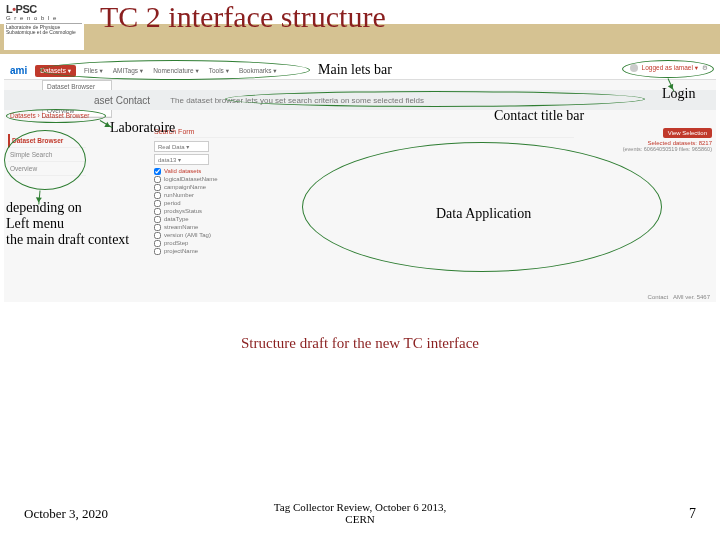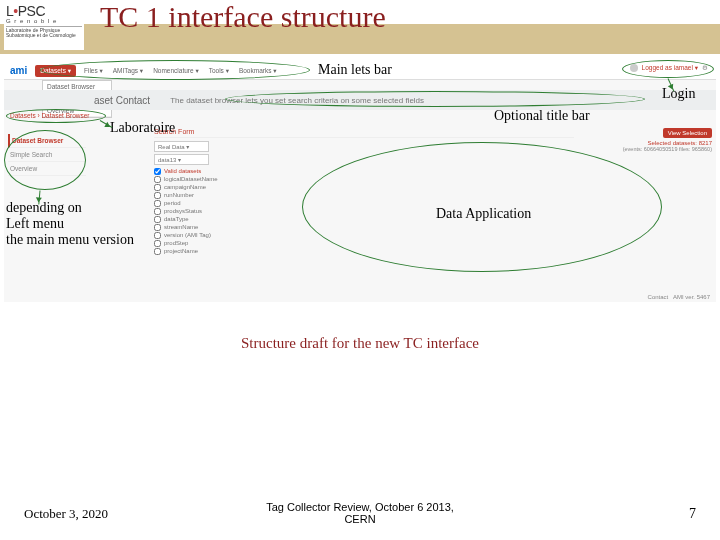--- a/index.html
+++ b/index.html
@@ -1,20 +1,20 @@
 <!DOCTYPE html>
 <html><head>
 <meta charset="utf-8">
 <style>
   * { box-sizing: border-box; margin: 0; padding: 0; }
   body { font-family: Arial, sans-serif; width: 720px; height: 540px; background: #fff; position: relative; overflow: hidden; }
 
   .slide-header { position: relative; height: 54px; background: linear-gradient(to bottom, #fff 0%, #fff 45%, #d5c292 45%, #d5c292 100%); }
   .logo-block { position: absolute; left: 4px; top: 2px; width: 80px; height: 48px; background: #fff; font-size: 7px; color: #333; line-height: 1; padding: 2px; }
-  .logo-block .lpsc { font-weight: normal; font-size: 14px; letter-spacing: -0.5px; }
+  .logo-block .lpsc { font-weight: bold; font-size: 11px; letter-spacing: -0.5px; }
   .logo-block .lpsc .dot { color: #c04040; }
   .logo-block .gren { font-size: 6px; letter-spacing: 1px; color: #444; }
   .logo-block .lab { font-size: 5px; color: #444; border-top: 1px solid #aaa; margin-top: 2px; padding-top: 1px; }
   .slide-title { position: absolute; left: 100px; top: 0px; font-size: 30px; color: #8a1f1f; font-family: "Times New Roman", serif; }
 
   .screenshot { position: absolute; left: 4px; top: 62px; width: 712px; height: 240px; background: #f7f7f7; font-size: 7px; color: #666; }
   .ss-menubar { position: absolute; left: 0; top: 0; right: 0; height: 18px; background: #fff; border-bottom: 1px solid #ddd; display: flex; align-items: center; padding-left: 6px; }
   .ss-logo { font-size: 10px; font-weight: bold; color: #06c; margin-right: 8px; }
   .menu-btn { background: #c0392b; color: #fff; padding: 2px 5px; border-radius: 2px; font-size: 6.5px; margin-right: 3px; }
   .menu-item { color: #666; padding: 2px 5px; font-size: 6.5px; }
@@ -41,33 +41,33 @@
   .ss-sel-info2 { font-size: 5.5px; color: #888; }
   .ss-footer { position: absolute; right: 6px; bottom: 2px; font-size: 6px; color: #888; }
 
   .annot { position: absolute; font-family: "Times New Roman", serif; font-size: 14px; color: #000; }
   .ellipse { position: absolute; border: 1px solid #2e7d32; border-radius: 50%; }
   .arrow-line { position: absolute; background: #2e7d32; height: 1px; transform-origin: left center; }
   .arrow-line::after { content: ""; position: absolute; right: -1px; top: -2.5px; border: 3px solid transparent; border-left: 5px solid #2e7d32; }
 
   .caption { position: absolute; left: 0; right: 0; top: 335px; text-align: center; font-family: "Times New Roman", serif; font-size: 15px; color: #8a1f1f; }
   .footer-date { position: absolute; left: 24px; bottom: 18px; font-family: "Times New Roman", serif; font-size: 13px; color: #000; margin-top: 32px; }
-  .footer-center { position: absolute; left: 0; right: 0; bottom: 14px; text-align: center; font-family: Liberation Sans, sans-serif; font-size: 11px; color: #000; line-height: 1.15; }
+  .footer-center { position: absolute; left: 0; right: 0; bottom: 14px; text-align: center; font-family: Liberation Serif, serif; font-size: 11px; color: #000; line-height: 1.15; }
   .footer-num { position: absolute; right: 24px; bottom: 18px; font-family: "Times New Roman", serif; font-size: 14px; color: #000; }
 </style>
 </head>
 <body>
 
 <div class="slide-header">
   <div class="logo-block">
     <div class="lpsc">L<span class="dot">•</span>PSC</div>
     <div class="gren">G r e n o b l e</div>
     <div class="lab">Laboratoire de Physique Subatomique et de Cosmologie</div>
   </div>
-  <div class="slide-title">TC 1 interface structure</div>
+  <div class="slide-title">TC 2 interface structure</div>
 </div>
 
 <div class="screenshot">
   <div class="ss-menubar">
     <span class="ss-logo">ami</span>
     <span class="menu-btn">Datasets ▾</span>
     <span class="menu-item">Files ▾</span>
     <span class="menu-item">AMITags ▾</span>
     <span class="menu-item">Nomenclature ▾</span>
     <span class="menu-item">Tools ▾</span>
@@ -158,31 +158,31 @@
 </div>
 
 <div class="ellipse" style="left:40px; top:60px; width:270px; height:20px;"></div>
 <div class="annot" style="left:318px; top:62px;">Main lets bar</div>
 
 <div class="ellipse" style="left:622px; top:60px; width:92px; height:18px;"></div>
 <div class="annot" style="left:662px; top:86px;">Login</div>
 <div class="arrow-line" style="left:668px; top:78px; width:14px; transform: rotate(65deg);"></div>
 
 <div class="ellipse" style="left:225px; top:91px; width:420px; height:16px;"></div>
-<div class="annot" style="left:494px; top:108px;">Optional title bar</div>
+<div class="annot" style="left:494px; top:108px;">Contact title bar</div>
 
 <div class="ellipse" style="left:6px; top:109px; width:100px; height:14px;"></div>
 <div class="annot" style="left:110px; top:120px;">Laboratoire</div>
 <div class="arrow-line" style="left:100px; top:120px; width:14px; transform: rotate(30deg);"></div>
 
 <div class="ellipse" style="left:4px; top:130px; width:82px; height:60px;"></div>
 <div class="annot" style="left:6px; top:200px; line-height:1.15;">
   <div>depending on</div>
   <div>Left menu</div>
-  <div>the main menu version</div>
+  <div>the main draft context</div>
 </div>
 <div class="arrow-line" style="left:40px; top:190px; width:14px; transform: rotate(95deg);"></div>
 
 <div class="ellipse" style="left:302px; top:142px; width:360px; height:130px;"></div>
 <div class="annot" style="left:436px; top:206px;">Data Application</div>
 
 <div class="caption">Structure draft for the new TC interface</div>
 <div class="footer-date">October 3, 2020</div>
 <div class="footer-center">
   <div>Tag Collector Review, October 6 2013,</div>

